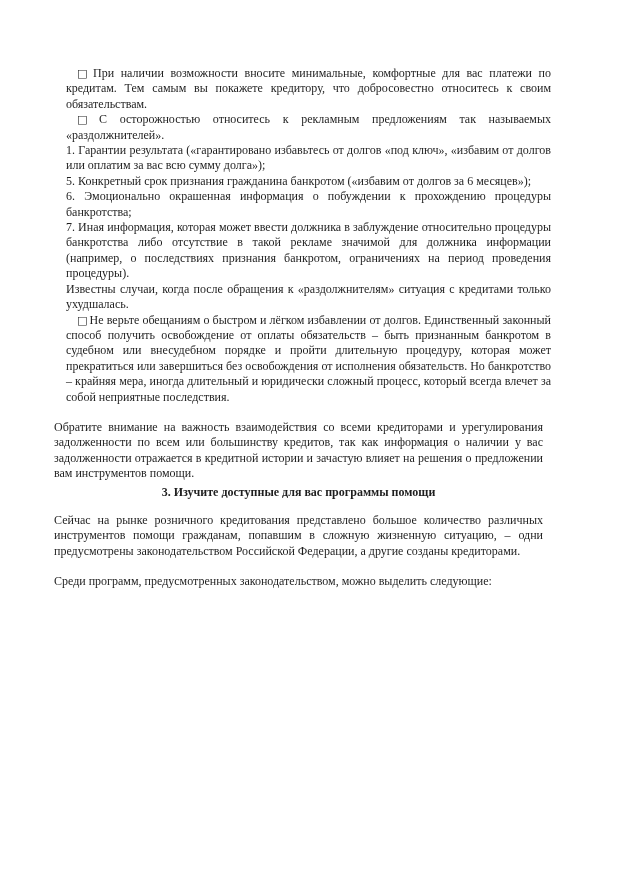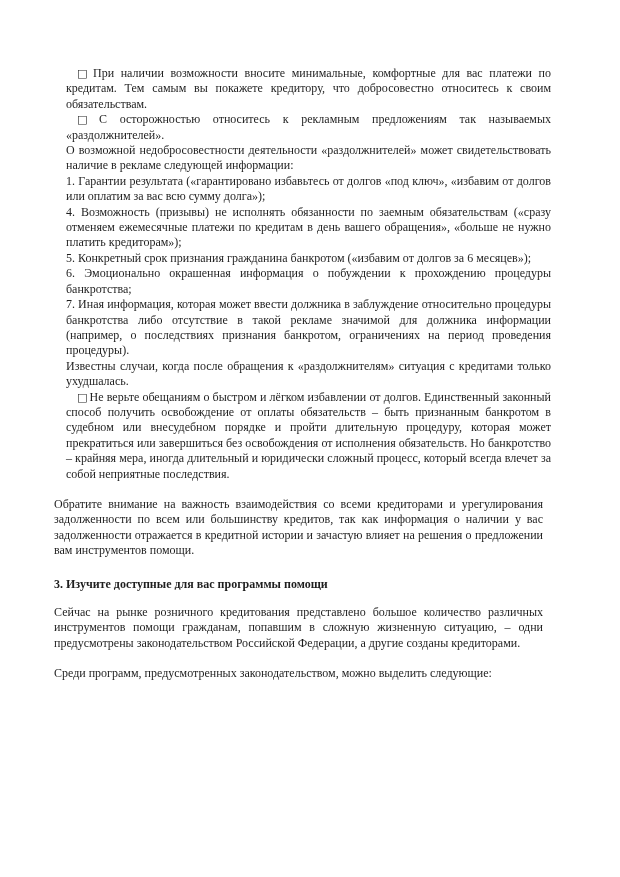--- a/index.html
+++ b/index.html
@@ -43,37 +43,35 @@
     display: inline;
     padding-right: 2px;
   }
   .closing-block {
     width: 489px;
   }
   .closing-block p {
     margin: 15px 0 0 0;
   }
   .closing-block p.closing-heading {
-    margin-top: 18px;
+    margin-top: 3px;
     margin-bottom: -2px;
     font-weight: bold;
-    text-align: left;
+    text-align: center;
   }
 </style>
 </head>
 <body>
 
 <div class="page">
   <div class="doc">
     <div class="indented-block">
         <p class="bulleted"><span class="bullet-marker">□</span><span>При наличии возможности вносите минимальные, комфортные для вас платежи по кредитам. Тем самым вы покажете кредитору, что добросовестно относитесь к своим обязательствам.</span></p>
         <p class="bulleted"><span class="bullet-marker">□</span><span>С осторожностью относитесь к рекламным предложениям так называемых «раздолжнителей».</span></p>
-        <p><span>О возможной недобросовестности деятельности «раздолжнителей» может свидетельствовать наличие в рекламе следующей информации:</span></p>
         <p><span>1. Гарантии результата («гарантировано избавьтесь от долгов «под ключ», «избавим от долгов или оплатим за вас всю сумму долга»);</span></p>
-        <p><span>4. Возможность (призывы) не исполнять обязанности по заемным обязательствам («сразу отменяем ежемесячные платежи по кредитам в день вашего обращения», «больше не нужно платить кредиторам»);</span></p>
         <p><span>5. Конкретный срок признания гражданина банкротом («избавим от долгов за 6 месяцев»);</span></p>
         <p><span>6. Эмоционально окрашенная информация о побуждении к прохождению процедуры банкротства;</span></p>
         <p><span>7. Иная информация, которая может ввести должника в заблуждение относительно процедуры банкротства либо отсутствие в такой рекламе значимой для должника информации (например, о последствиях признания банкротом, ограничениях на период проведения процедуры).</span></p>
         <p><span>Известны случаи, когда после обращения к «раздолжнителям» ситуация с кредитами только ухудшалась.</span></p>
         <p class="bulleted"><span class="bullet-marker">□</span><span>Не верьте обещаниям о быстром и лёгком избавлении от долгов. Единственный законный способ получить освобождение от оплаты обязательств – быть признанным банкротом в судебном или внесудебном порядке и пройти длительную процедуру, которая может прекратиться или завершиться без освобождения от исполнения обязательств. Но банкротство – крайняя мера, иногда длительный и юридически сложный процесс, который всегда влечет за собой неприятные последствия.</span></p>
       </div>
     <div class="closing-block">
         <p>Обратите внимание на важность взаимодействия со всеми кредиторами и урегулирования задолженности по всем или большинству кредитов, так как информация о наличии у вас задолженности отражается в кредитной истории и зачастую влияет на решения о предложении вам инструментов помощи.</p>
         <p class="closing-heading">3. Изучите доступные для вас программы помощи</p>
         <p>Сейчас на рынке розничного кредитования представлено большое количество различных инструментов помощи гражданам, попавшим в сложную жизненную ситуацию, – одни предусмотрены законодательством Российской Федерации, а другие созданы кредиторами.</p>

